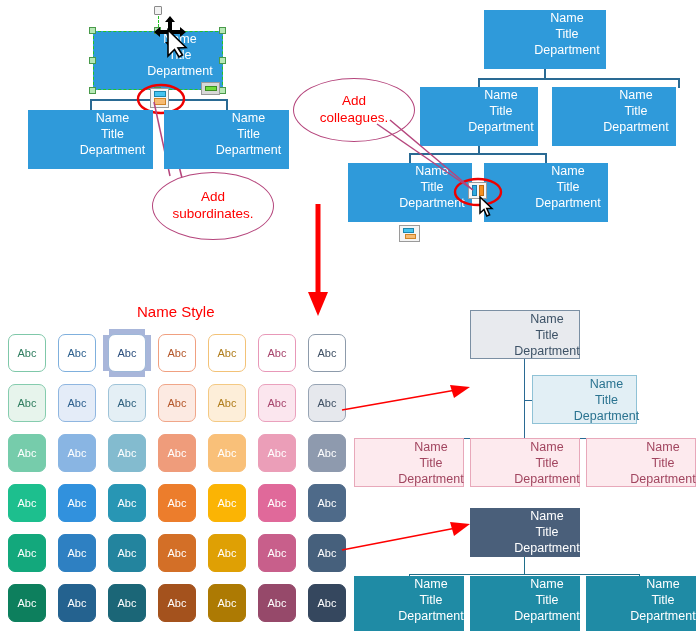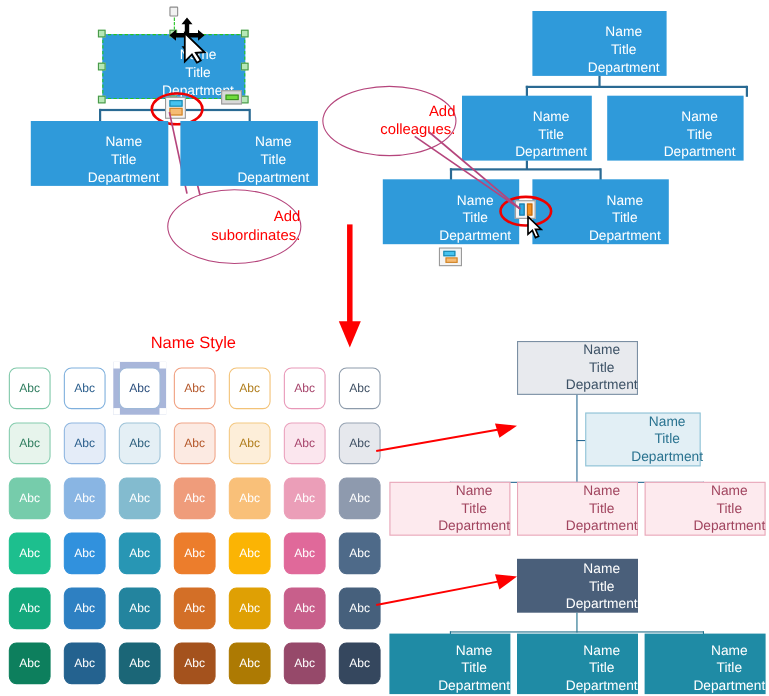--- a/index.html
+++ b/index.html
@@ -3,21 +3,21 @@
 <meta charset="utf-8">
 <style>
   html,body{margin:0;padding:0;background:#ffffff;}
   body{width:699px;height:633px;position:relative;overflow:hidden;
        font-family:"Liberation Sans","DejaVu Sans",sans-serif;}
   .stage{position:absolute;left:0;top:0;width:699px;height:633px;}
   .abs{position:absolute;}
 
   
   .node{position:absolute;box-sizing:border-box;display:flex;flex-direction:column;
-        align-items:center;justify-content:flex-end;line-height:1.28;padding-left:44px;}
+        align-items:center;justify-content:flex-start;line-height:1.28;padding-left:44px;}
   .node span{display:block;white-space:nowrap;}
   .node.blue{background:#2f9ada;color:#ffffff;font-size:12.5px;}
   .node.grey{background:#e8eaee;color:#3d5266;border:1px solid #7b8fa3;font-size:12.5px;}
   .node.lblue{background:#e2eff5;color:#2a7390;border:1px solid #8fc2d6;font-size:12.5px;}
   .node.pink{background:#fdeaee;color:#a1455f;border:1px solid #e8a8ba;font-size:12.5px;}
   .node.dslate{background:#4a5f7a;color:#ffffff;font-size:12.5px;}
   .node.teal{background:#1f8ba5;color:#ffffff;font-size:12.5px;}
 
   
   .conn{position:absolute;background:#2a6a93;}
@@ -39,21 +39,21 @@
   .sub-icon .b2{width:12px;height:7px;background:#f6bb73;border:1px solid #cf8327;box-sizing:border-box;}
   .col-icon{width:19px;height:17px;display:flex;flex-direction:row;align-items:center;justify-content:center;gap:2px;padding:2px;}
   .col-icon .c1{width:5px;height:11px;background:#2fa9e0;border:1px solid #1b7aa8;box-sizing:border-box;}
   .col-icon .c2{width:5px;height:11px;background:#f59020;border:1px solid #bf6a10;box-sizing:border-box;}
   .sub-icon2{width:21px;height:17px;display:flex;flex-direction:column;align-items:center;justify-content:center;gap:1px;padding:2px;}
   .sub-icon2 .d1{width:11px;height:5px;background:#45c3ef;border:1px solid #1b86ad;box-sizing:border-box;align-self:flex-start;margin-left:1px;}
   .sub-icon2 .d2{width:11px;height:5px;background:#f6bb73;border:1px solid #cf8327;box-sizing:border-box;align-self:flex-end;margin-right:1px;}
 
   
   .callout{position:absolute;border:1.4px solid #b5457c;border-radius:50%;
-           display:flex;flex-direction:column;align-items:flex-end;justify-content:center;
+           display:flex;flex-direction:column;align-items:center;justify-content:center;
            color:#fe0000;font-size:13.5px;line-height:1.25;background:#ffffff;}
   .callout span{display:block;white-space:nowrap;}
 
   
   .qs-label{position:absolute;color:#fe0000;font-size:15px;}
 
   
   .swatch{position:absolute;width:38px;height:38px;border-radius:7px;box-sizing:border-box;
           display:flex;align-items:center;justify-content:center;font-size:11px;}
   .sel-ring{position:absolute;width:48px;height:48px;background:#a8b6da;box-sizing:border-box;}

